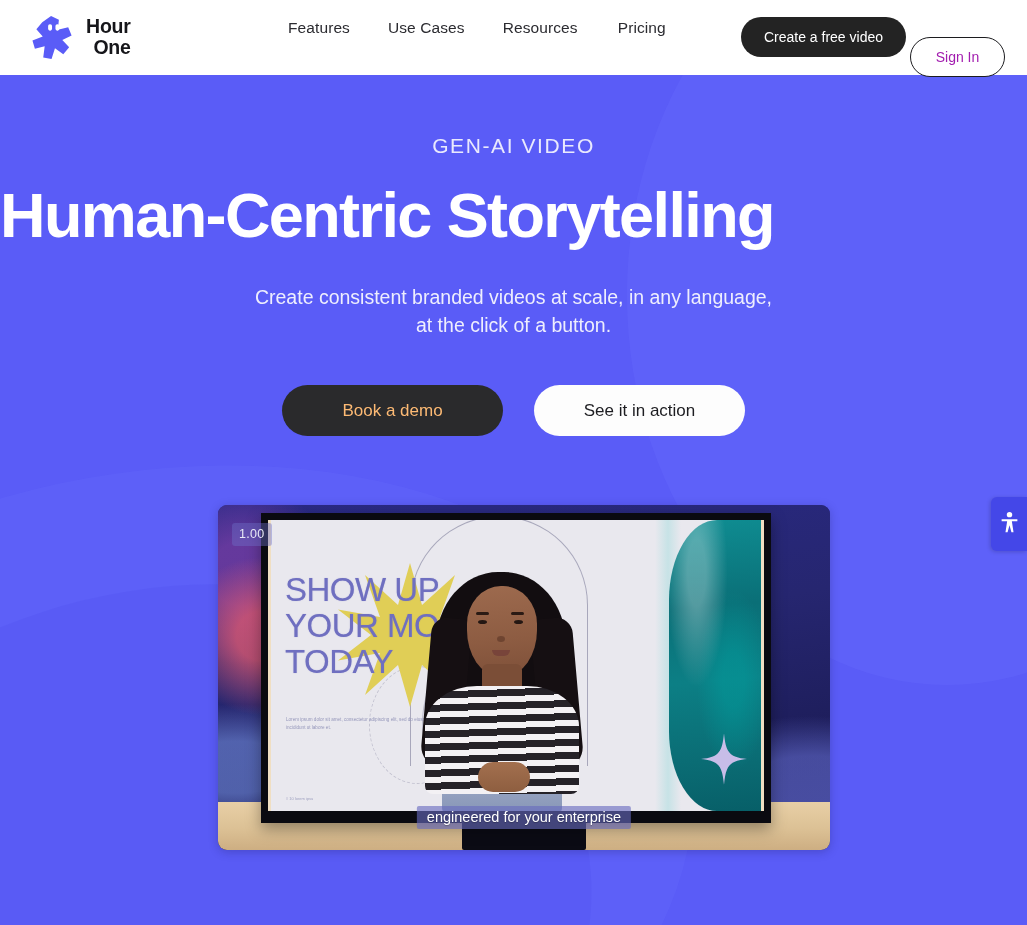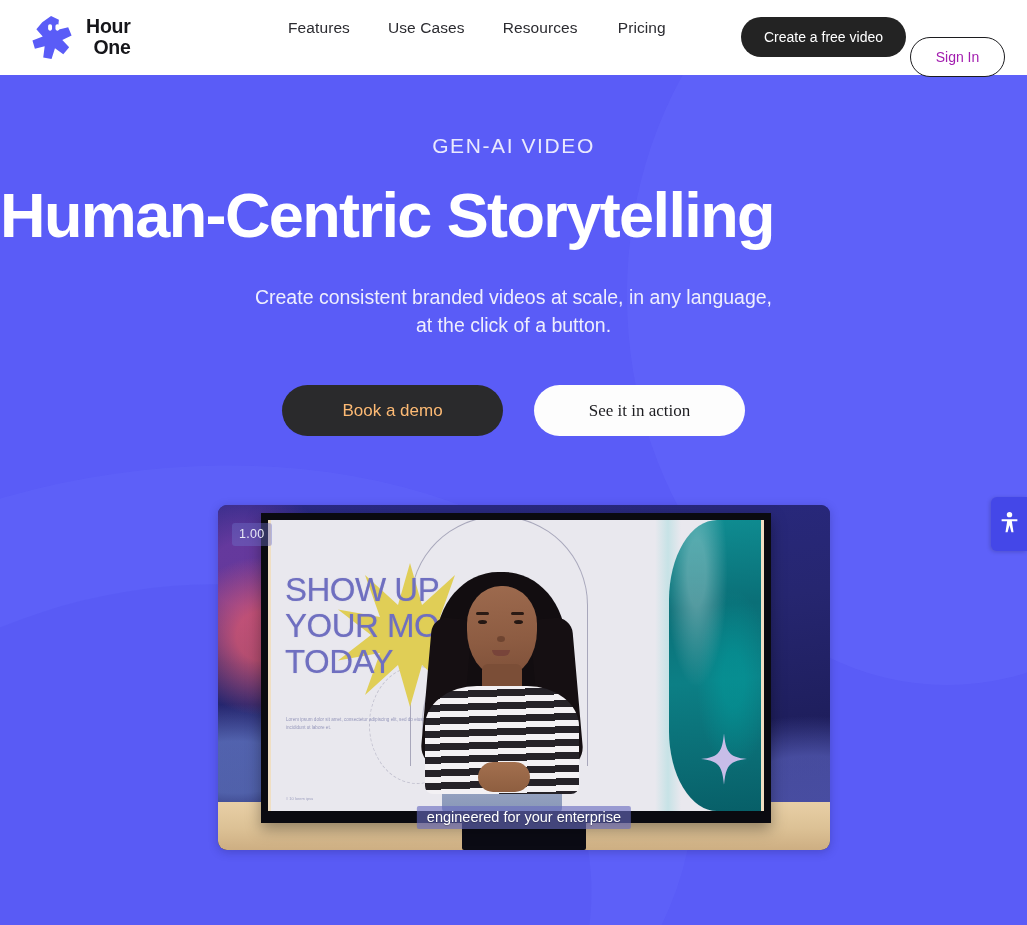--- a/index.html
+++ b/index.html
@@ -123,21 +123,21 @@
     width:221px; height:51px;
     background:#2a2a2c; color:#fdba74;
     border:none; border-radius:26px;
     font-size:17px; font-family:"Liberation Sans", sans-serif;
     cursor:pointer;
   }
   .cta-light{
     width:211px; height:51px;
     background:#fdfdfd; color:#1d1d21;
     border:none; border-radius:26px;
-    font-size:17px; font-family:Liberation Serif, serif;
+    font-size:17px; font-family:Liberation Sans, sans-serif;
     cursor:pointer;
   }
 
   
   .player{
     position:absolute; top:430px; left:218px;
     width:612px; height:345px;
     border-radius:9px;
     overflow:hidden;
     background:#2c2c8c;

